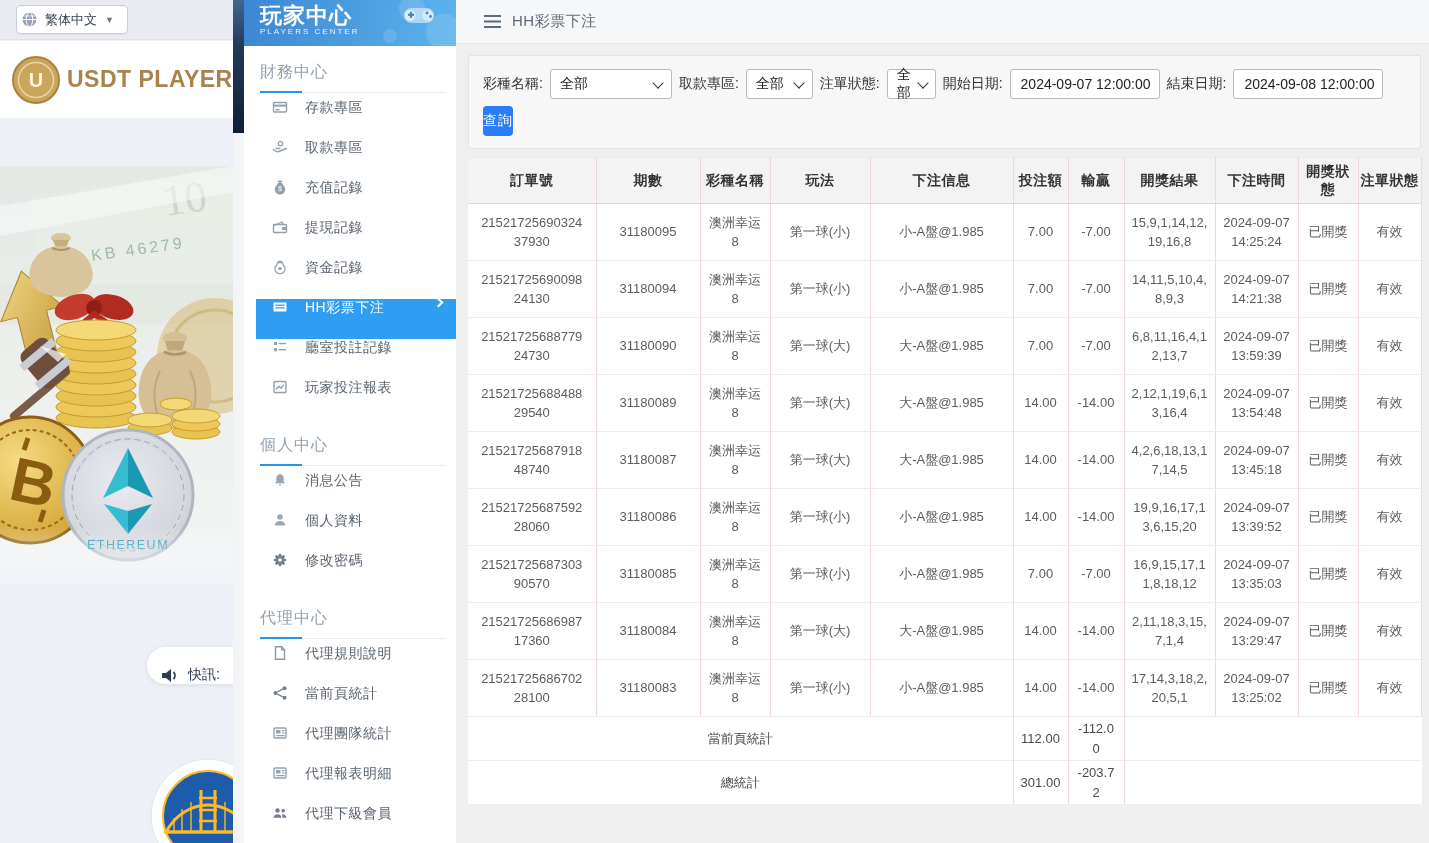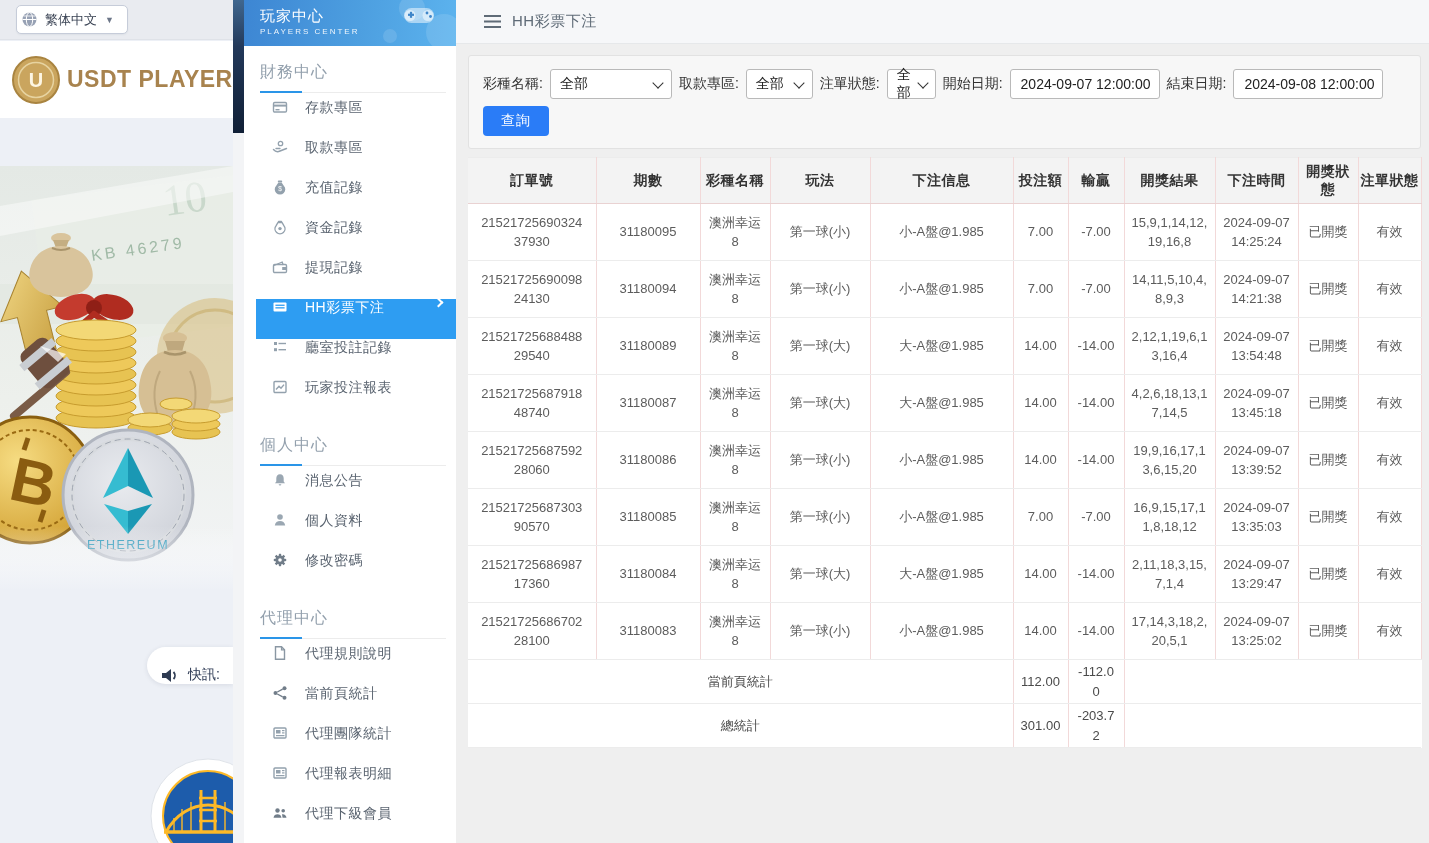--- a/index.html
+++ b/index.html
@@ -22,21 +22,21 @@
   .promo-scene{position:absolute;left:0;top:166px;width:233px;height:424px}
   .news-pill{position:absolute;left:147px;top:647px;width:86px;height:37px;background:#fff;border-radius:19px 0 0 19px;box-shadow:0 1px 5px rgba(30,40,70,.10);display:flex;align-items:flex-end;gap:8px;padding-left:14px;cursor:pointer}
   .news-pill .nlbl{font-size:14px;color:#2e3b55}
   .team-badge{position:absolute;left:146px;top:752px}
 
   .dark-edge{position:absolute;left:233px;top:0;width:11px;height:133px;background:linear-gradient(180deg,#40678f 0%,#23395a 35%,#101f36 100%)}
 
   
   .sidebar{position:absolute;left:244px;top:0;width:212px;height:843px;background:#fff}
   .sb-header{position:relative;height:46px;background:linear-gradient(96deg,#3d86d3 0%,#4d9fe0 55%,#5cb3ee 100%);padding:6px 0 0 16px;overflow:hidden}
-  .sb-title{font-size:15px;font-weight:normal;color:#fff;letter-spacing:1px;line-height:20px}
+  .sb-title{font-size:22px;font-weight:bold;color:#fff;letter-spacing:1px;line-height:20px}
   .sb-sub{font-size:8px;letter-spacing:2px;color:rgba(255,255,255,.9);margin-top:1px}
   .sb-decor{position:absolute;right:0;top:0}
   .sec-head{margin:16px 10px 0 16px;padding-bottom:9px;border-bottom:1px solid #ececec;font-size:16px;color:#93a0ad;position:relative;letter-spacing:1px}
   .sec-head::after{content:"";position:absolute;left:0;bottom:-1px;width:42px;height:2px;background:var(--accent-blue)}
   .sec-items{padding-top:6px}
   .side-item{height:40px;display:flex;padding:0 14px 0 28px;cursor:pointer;color:#5a6470}
   .side-item .si-icon{width:16px;height:16px;display:flex;margin-right:17px;flex:none}
   .side-item .si-label{font-size:14px;letter-spacing:.5px}
   .side-item.active{background:var(--active-item);color:#fff;margin-left:12px;padding-left:16px}
   .chev-right{margin-left:auto;width:7px;height:7px;border-right:2px solid #fff;border-top:2px solid #fff;transform:rotate(45deg)}
@@ -46,21 +46,21 @@
   .main-bar{height:44px;background:#f6f7f9;border-bottom:1px solid #e6e8ea;display:flex;align-items:center;padding-left:28px;gap:11px}
   .main-title{font-size:15px;color:#5f6b77;letter-spacing:.5px}
   .filter-panel{margin:11px 8px 0 12px;background:#f7f7f7;border:1px solid #e2e2e2;border-radius:3px;padding:13px 14px 12px}
   .f-row{display:flex;align-items:center;gap:7px;flex-wrap:nowrap}
   .f-row .flabel{font-size:14px;color:#333;white-space:nowrap}
   .sel{height:30px;background:#fff;border:1px solid #b9b9b9;border-radius:3px;display:flex;align-items:center;justify-content:space-between;padding:0 9px;font-size:14px;color:#222;cursor:pointer}
   .w-lottery{width:122px}.w-draw{width:67px}.w-order{width:49px}
   .chev{width:8px;height:8px;border-right:1.8px solid #333;border-bottom:1.8px solid #333;transform:rotate(45deg);margin:-3px 0 0 8px;flex:none}
   .dinput{height:30px;width:150px;background:#fff;border:1px solid #b9b9b9;border-radius:3px;display:flex;align-items:center;padding:0 10px;font-size:14px;color:#222;cursor:text;white-space:nowrap}
   .f-row2{margin-top:7px}
-  .btn-search{background:var(--button-blue);color:#fff;border:none;border-radius:4px;font-size:14px;padding:6px 18px;cursor:pointer;letter-spacing:1px}
+  .btn-search{background:var(--button-blue);color:#fff;border:none;border-radius:4px;font-size:14px;padding:6px 0;cursor:pointer;letter-spacing:1px}
 
   table.bets{margin:8px 8px 0 12px;width:953px;table-layout:fixed;border-collapse:collapse;background:#fff;border-top:1px solid #ececec}
   .bets th{height:46px;background:#f3f3f3;font-size:14px;font-weight:bold;color:#333;border-right:1px solid var(--table-pink);border-bottom:1px solid #e9d2d2;text-align:center;padding:0 2px;letter-spacing:.5px}
   .bets td{height:57px;font-size:13px;color:#5c5c5c;text-align:center;border-right:1px solid var(--table-pink);border-bottom:1px solid #ececec;padding:2px 6px;word-break:break-all;line-height:1.5;vertical-align:middle}
   .bets td.c0{padding:2px 10px}
   .bets tfoot td{height:39px;font-size:13px;color:#4a4a4a}
   .bets .ft-empty{border-right:none}
   col.c0{width:128px}col.c1{width:104px}col.c2{width:70px}col.c3{width:100px}col.c4{width:143px}
   col.c5{width:55px}col.c6{width:56px}col.c7{width:91px}col.c8{width:83px}col.c9{width:60px}col.c10{width:63px}
 </style>
@@ -297,36 +297,36 @@
                 <rect x="5.8" y="1.6" width="4.4" height="1.8" rx="0.9" fill="#93a1ad"></rect>
                 <path d="M6.2 3.8 L9.8 3.8 L11.6 6.4 A5.3 5.3 0 1 1 4.4 6.4 Z" fill="#93a1ad"></path>
                 <text x="8" y="11.6" text-anchor="middle" font-size="6.5" fill="#fff" font-family="Liberation Sans,sans-serif">$</text>
               </svg>
             </span>
           <span class="si-label">充值記錄</span>
         </div>
         <div class="side-item">
           <span class="si-icon">
               <svg viewBox="0 0 16 16" width="16" height="16">
+                <path d="M2 6.5 L10.2 3 L11.2 6" fill="none" stroke="#93a1ad" stroke-width="1.3"></path>
+                <rect x="1.5" y="5.5" width="13" height="8" rx="1.2" fill="none" stroke="#93a1ad" stroke-width="1.4"></rect>
+                <rect x="10.2" y="8" width="4.3" height="3" fill="#93a1ad"></rect>
+              </svg>
+            </span>
+          <span class="si-label">提現記錄</span>
+        </div>
+        <div class="side-item">
+          <span class="si-icon">
+              <svg viewBox="0 0 16 16" width="16" height="16">
                 <path d="M6 3.5 L10 3.5 L12 6.8 A5 5 0 1 1 4 6.8 Z" fill="none" stroke="#93a1ad" stroke-width="1.4"></path>
                 <rect x="5.9" y="1.8" width="4.2" height="1.5" rx=".7" fill="#93a1ad"></rect>
                 <circle cx="8" cy="9.6" r="1.7" fill="#93a1ad"></circle>
               </svg>
             </span>
           <span class="si-label">資金記錄</span>
-        </div>
-        <div class="side-item">
-          <span class="si-icon">
-              <svg viewBox="0 0 16 16" width="16" height="16">
-                <path d="M2 6.5 L10.2 3 L11.2 6" fill="none" stroke="#93a1ad" stroke-width="1.3"></path>
-                <rect x="1.5" y="5.5" width="13" height="8" rx="1.2" fill="none" stroke="#93a1ad" stroke-width="1.4"></rect>
-                <rect x="10.2" y="8" width="4.3" height="3" fill="#93a1ad"></rect>
-              </svg>
-            </span>
-          <span class="si-label">提現記錄</span>
         </div>
         <div class="side-item active">
           <span class="si-icon">
               <svg viewBox="0 0 16 16" width="16" height="16">
                 <rect x="1.5" y="3.5" width="13" height="9" rx="1" fill="#fff"></rect>
                 <rect x="3.4" y="5.6" width="9.2" height="1.3" fill="#2e9df2"></rect>
                 <rect x="3.4" y="8.2" width="9.2" height="1.3" fill="#2e9df2"></rect>
               </svg>
             </span>
           <span class="si-label">HH彩票下注</span>
@@ -546,20 +546,33 @@
             <td class="c3">第一球(小)</td>
             <td class="c4">小-A盤@1.985</td>
             <td class="c5">7.00</td>
             <td class="c6">-7.00</td>
             <td class="c7">14,11,5,10,4,8,9,3</td>
             <td class="c8">2024-09-07 14:21:38</td>
             <td class="c9">已開獎</td>
             <td class="c10">有效</td>
           </tr>
           <tr>
+            <td class="c0">2152172568877924730</td>
+            <td class="c1">31180090</td>
+            <td class="c2">澳洲幸运8</td>
+            <td class="c3">第一球(大)</td>
+            <td class="c4">大-A盤@1.985</td>
+            <td class="c5">7.00</td>
+            <td class="c6">-7.00</td>
+            <td class="c7">6,8,11,16,4,12,13,7</td>
+            <td class="c8">2024-09-07 13:59:39</td>
+            <td class="c9">已開獎</td>
+            <td class="c10">有效</td>
+          </tr>
+          <tr>
             <td class="c0">2152172568848829540</td>
             <td class="c1">31180089</td>
             <td class="c2">澳洲幸运8</td>
             <td class="c3">第一球(大)</td>
             <td class="c4">大-A盤@1.985</td>
             <td class="c5">14.00</td>
             <td class="c6">-14.00</td>
             <td class="c7">2,12,1,19,6,13,16,4</td>
             <td class="c8">2024-09-07 13:54:48</td>
             <td class="c9">已開獎</td>

